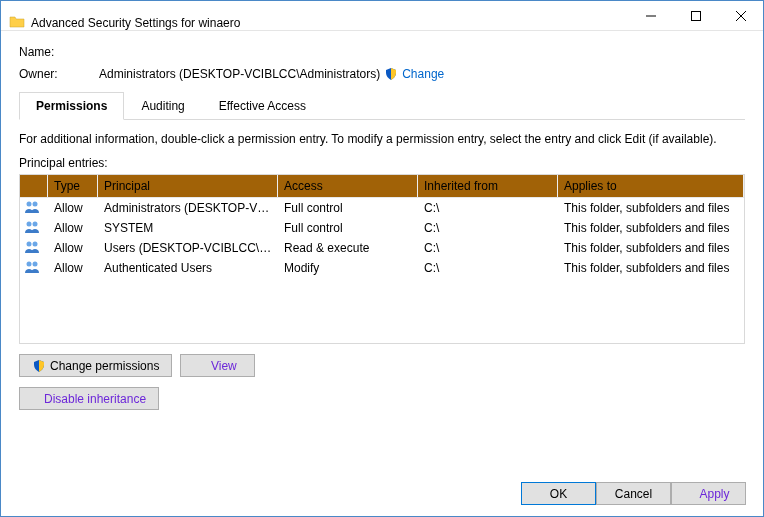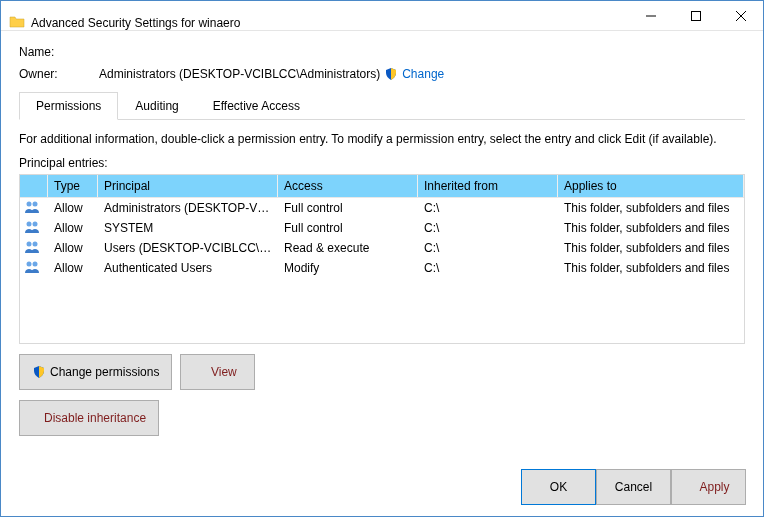--- a/index.html
+++ b/index.html
@@ -50,32 +50,33 @@
     border: 1px solid transparent;
     border-bottom: none;
     position: relative;
     top: 1px;
     cursor: pointer;
   }
   .tab.active {
     border-color: #d9d9d9;
     background: #fff;
     border-bottom: 1px solid #fff;
+    font-weight: bold;
   }
   .infotext { margin: 12px 0 10px 0; }
   .subhead { margin-bottom: 4px; }
   .grid-wrap {
     border: 1px solid #d9d9d9;
     height: 170px;
     overflow: hidden;
   }
   .grid-head {
     display: flex;
     border-bottom: 1px solid #e8e8e8;
-    background: #7dd3fc;
+    background: #a16207;
     font-weight: normal;
   }
   .grid-head .col, .row .col {
     padding: 4px 6px;
     overflow: hidden;
     text-overflow: ellipsis;
     white-space: nowrap;
   }
   .grid-head .col { border-right: 1px solid #eee; }
   .col-icon { width: 28px; flex: 0 0 28px; padding: 2px 4px !important; }
@@ -85,31 +86,31 @@
   .col-inherited { width: 140px; flex: 0 0 140px; }
   .col-applies { flex: 1; }
   .row { display: flex; align-items: center; height: 20px; }
   .people-icon { width: 18px; height: 14px; }
   .btnrow { display: flex; gap: 8px; margin-top: 10px; align-items: center; }
   .btn {
     background: #e1e1e1;
     border: 1px solid #adadad;
     padding: 3px 12px;
     min-width: 75px;
-    height: 36px;
+    height: 23px;
     font-family: inherit;
     font-size: 12px;
     display: inline-flex;
     align-items: center;
     justify-content: center;
     gap: 4px;
     cursor: pointer;
   }
   .btn:disabled, .btn.disabled {
-    color: #7f1d1d;
+    color: #6d28d9;
     cursor: default;
     padding-left: 24px;
   }
   .btn.default { border-color: #0078d7; }
   .dialog-buttons {
     position: absolute;
     bottom: 12px;
     right: 18px;
     display: flex;
     gap: 0;

